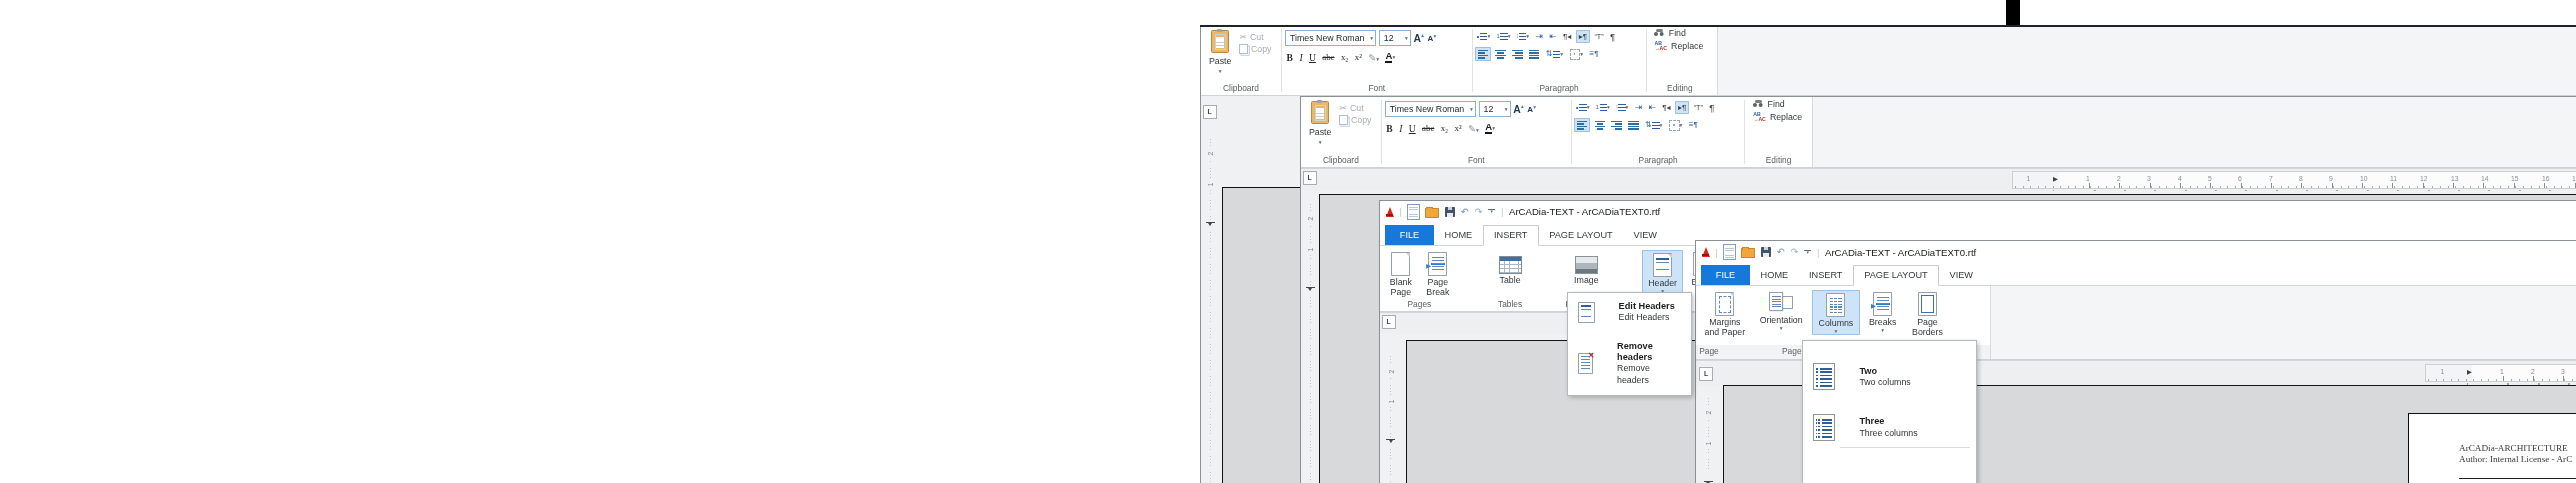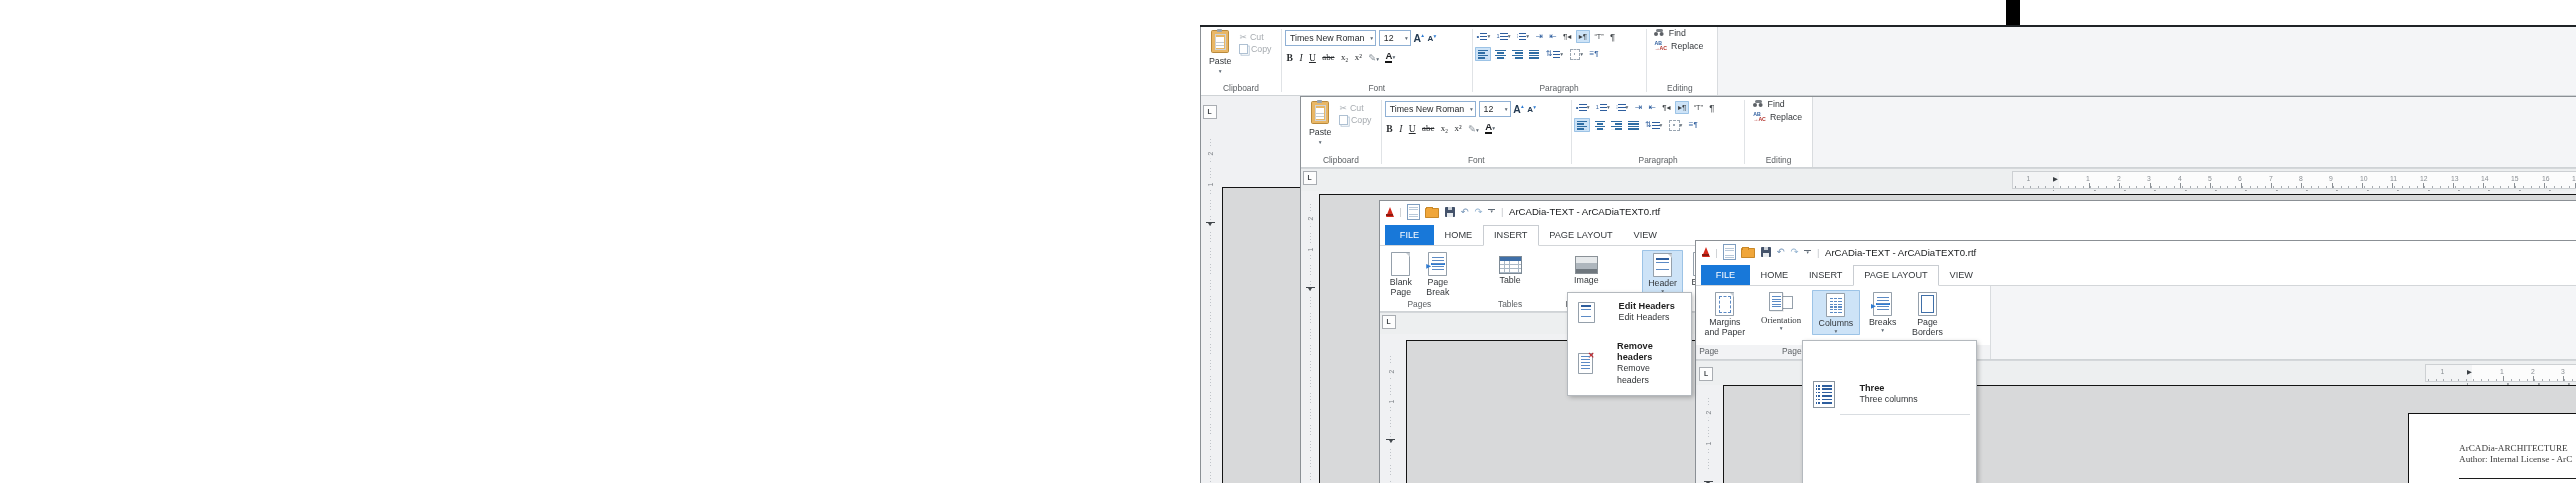--- a/index.html
+++ b/index.html
@@ -711,21 +711,21 @@
   <span class="tab on">PAGE LAYOUT</span>
   <span class="tab">VIEW</span>
 </div>
     <div class="ribbon" style="height:73px;">
       <div style="width:294px;display:flex;flex-direction:column;background:#fff;">
         <div style="flex:1;display:flex;align-items:flex-start;padding:4px 3.2px 0 3.2px;gap:2.4px;">
           <div class="bb" style="width:45px;">
             <span class="pgico fold marg"></span>
             <span class="blab">Margins and Paper</span>
           </div>
-          <div class="bb" style="width:50px;font-family:Liberation Serif, serif;">
+          <div class="bb" style="width:50px;">
             <span class="orient">
                 <span class="land"></span>
                 <span class="port"></span>
               </span>
             <span class="blab">Orientation</span>
             <i class="car">▾</i>
           </div>
           <div class="bb hl" style="width:40px;">
             <span class="pgico cols"></span>
             <span class="blab">Columns</span>
@@ -801,20 +801,27 @@
       <div class="wpage" style="left:712px;top:28px;">
         <div class="doctxt" style="left:50px;top:29px;">ArCADia-ARCHITECTURE</div>
         <div class="doctxt" style="left:50px;top:40px;">Author: Internal License - ArC</div>
         <div class="hrule" style="left:50px;top:64px;"></div>
       </div>
     </div>
   </div>
 
   <div class="menu" style="left:1802px;top:340px;width:173px;height:143px;padding-top:1.6px;">
     <div style="height:17.6px;"></div>
+    <div class="mi">
+      <span class="cic two"></span>
+      <span class="mtxt">
+          <div class="mt">Two</div>
+          <div class="ms">Two columns</div>
+        </span>
+    </div>
     <div style="height:17.6px;"></div>
     <div class="mi">
       <span class="cic three"></span>
       <span class="mtxt">
           <div class="mt">Three</div>
           <div class="ms">Three columns</div>
         </span>
     </div>
     <div class="msep"></div>
 

